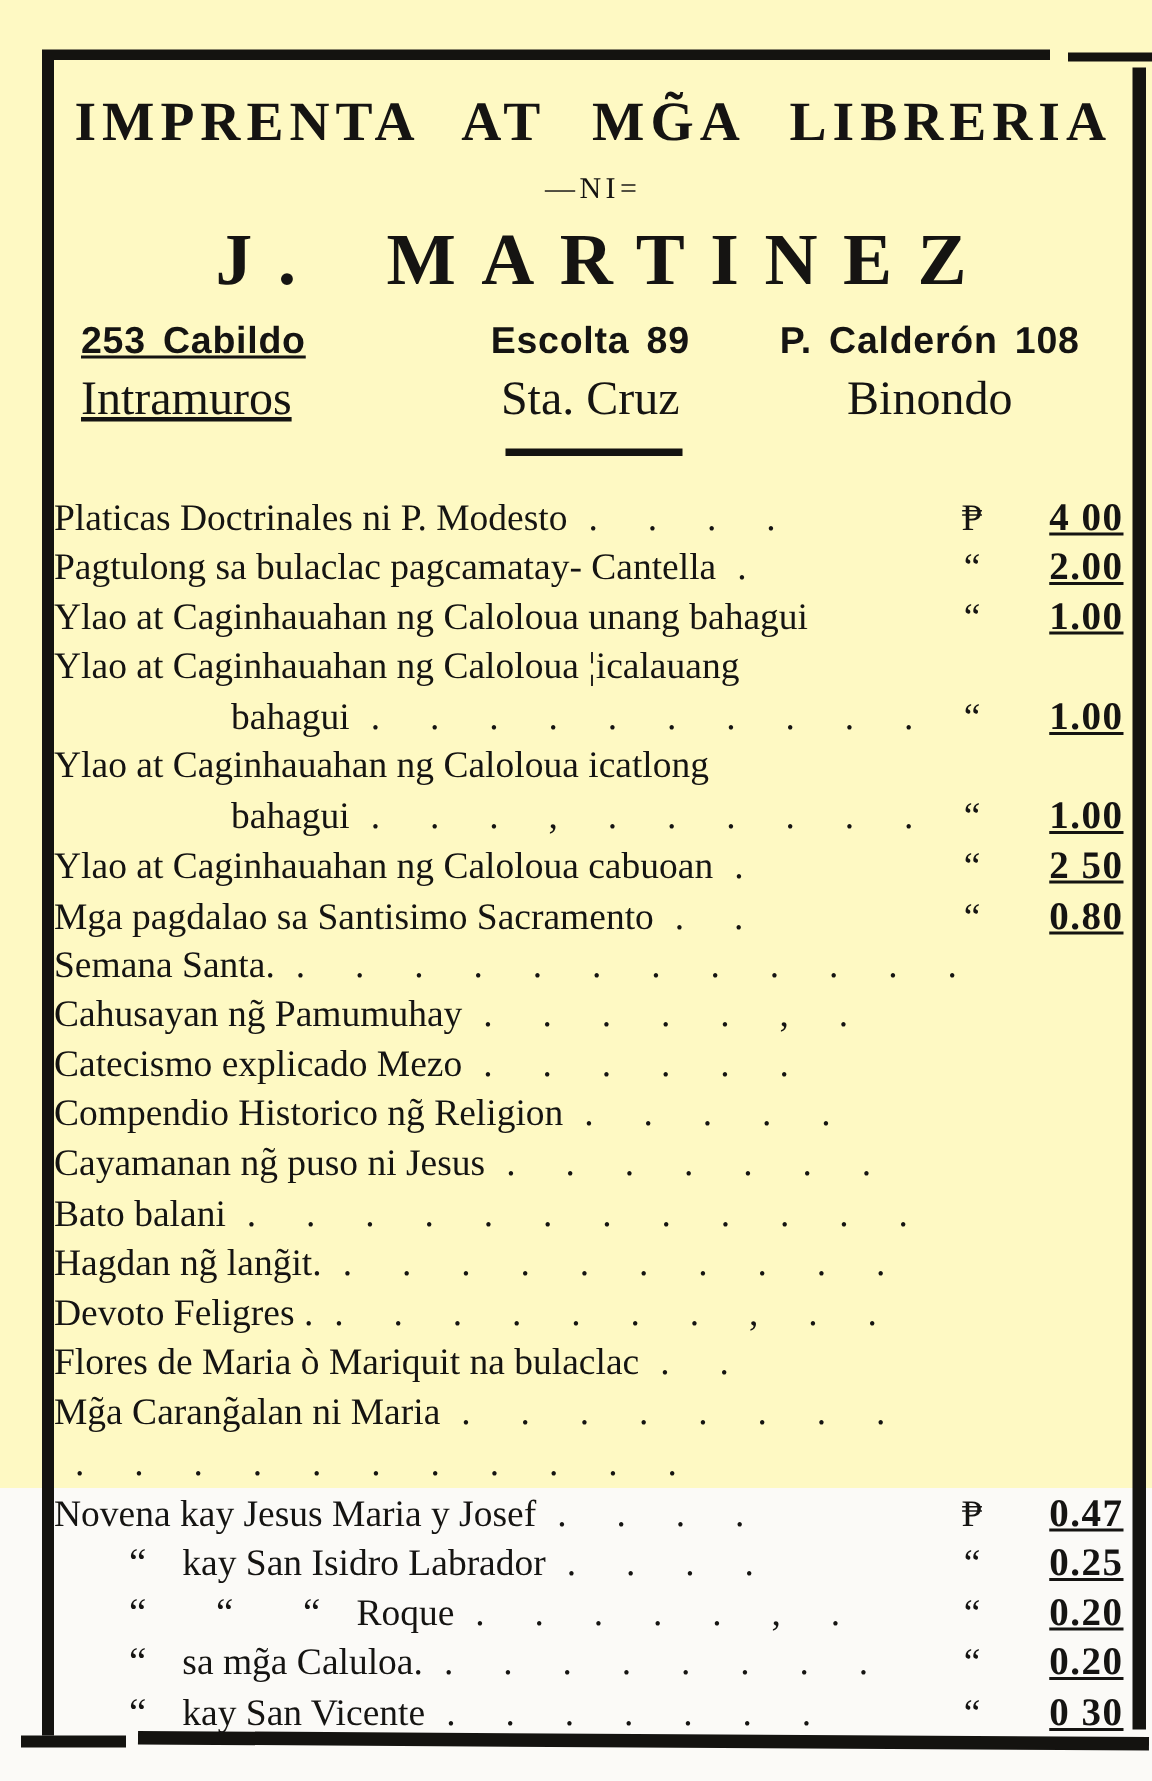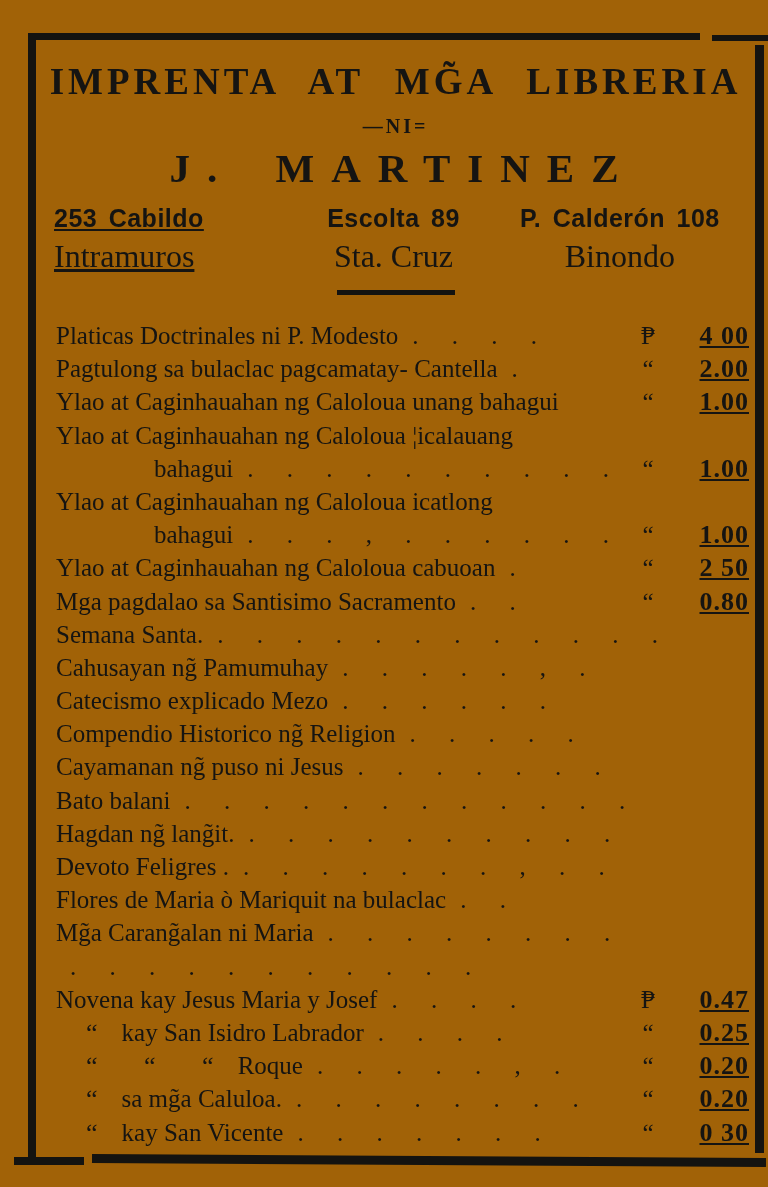--- a/index.html
+++ b/index.html
@@ -3,64 +3,64 @@
 <meta charset="utf-8">
 <style>
   html,body{margin:0;padding:0;}
   body{
     width:768px;height:1187px;
     background:#fbfaf7;
     font-family:"Liberation Serif","DejaVu Serif",serif;
     color:#151412;
     overflow:hidden;
   }
-  .page{position:relative;width:768px;height:1187px;background:#a16207;}
+  .page{position:relative;width:768px;height:992px;background:#fef9c3;}
 
   
   .rule{position:absolute;background:#141310;}
   .top-rule-main{left:28px;top:33px;width:672px;height:7px;}
   .top-rule-end{left:712px;top:35px;width:56px;height:6px;}
   .left-rule{left:28px;top:40px;width:8px;height:1117px;}
   .right-rule{left:755px;top:45px;width:9px;height:1108px;}
   .bottom-rule-short{left:14px;top:1157px;width:70px;height:8px;}
   .bottom-rule-long{left:92px;top:1156px;width:674px;height:9px;transform:rotate(0.35deg);}
 
   .content{position:absolute;left:36px;top:40px;width:719px;}
 
   .title{
     margin-top:20px;text-align:center;
     font-family:"Liberation Serif","DejaVu Serif",serif;
     font-weight:bold;font-size:37px;letter-spacing:4px;word-spacing:18px;
   }
   .ni{
     text-align:center;margin-top:12px;
-    font-weight:bold;font-size:20px;letter-spacing:3px;
+    font-weight:normal;font-size:20px;letter-spacing:3px;
   }
   .publisher{
     text-align:center;margin-top:6px;padding-left:14px;
-    font-weight:bold;font-size:41px;letter-spacing:17px;word-spacing:14px;
+    font-weight:bold;font-size:49px;letter-spacing:17px;word-spacing:14px;
   }
   .addresses{display:flex;margin-top:12px;padding:0 16px 0 18px;}
   .addr-col{flex:1;}
   .addr-col.c1{text-align:left;text-decoration:underline;}
   .addr-col.c2{text-align:center;}
   .addr-col.c3{text-align:center;padding-right:6px;}
   .street{
     font-family:"Liberation Sans","DejaVu Sans",sans-serif;
     font-weight:bold;font-size:25px;letter-spacing:0.5px;word-spacing:4px;
   }
   .district{font-size:32px;margin-top:5px;}
   .divider{width:118px;height:5px;background:#141310;margin:15px auto 0;}
 
   
   .price-list{margin-top:24px;font-size:25px;}
   .row{
     display:flex;align-items:baseline;
     height:33.2px;line-height:33.2px;
-    padding-left:20px;padding-right:6px;
+    padding-right:6px;
     white-space:nowrap;overflow:hidden;
   }
   .row.indent1{padding-left:118px;}
   .row.indent2{padding-left:50px;}
   .prefix{flex:none;margin-right:24px;word-spacing:40px;font-size:26px;}
   .item-title{flex:none;}
   .leader{
     flex:1;overflow:hidden;white-space:nowrap;
     padding-left:14px;word-spacing:25px;letter-spacing:1px;
   }

